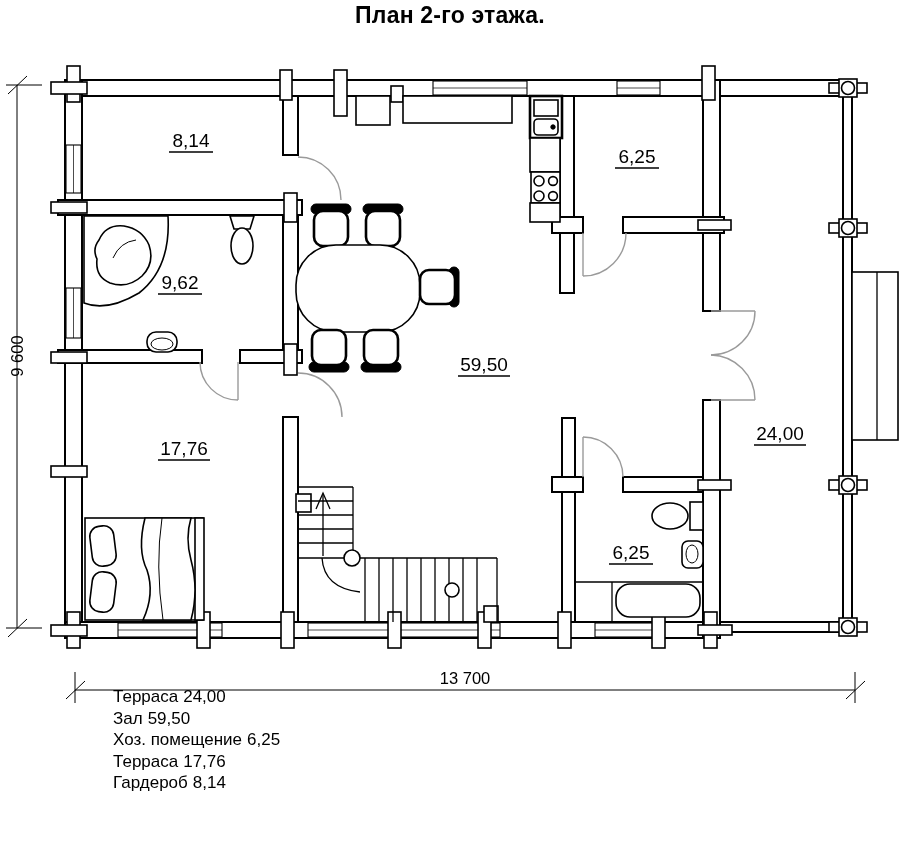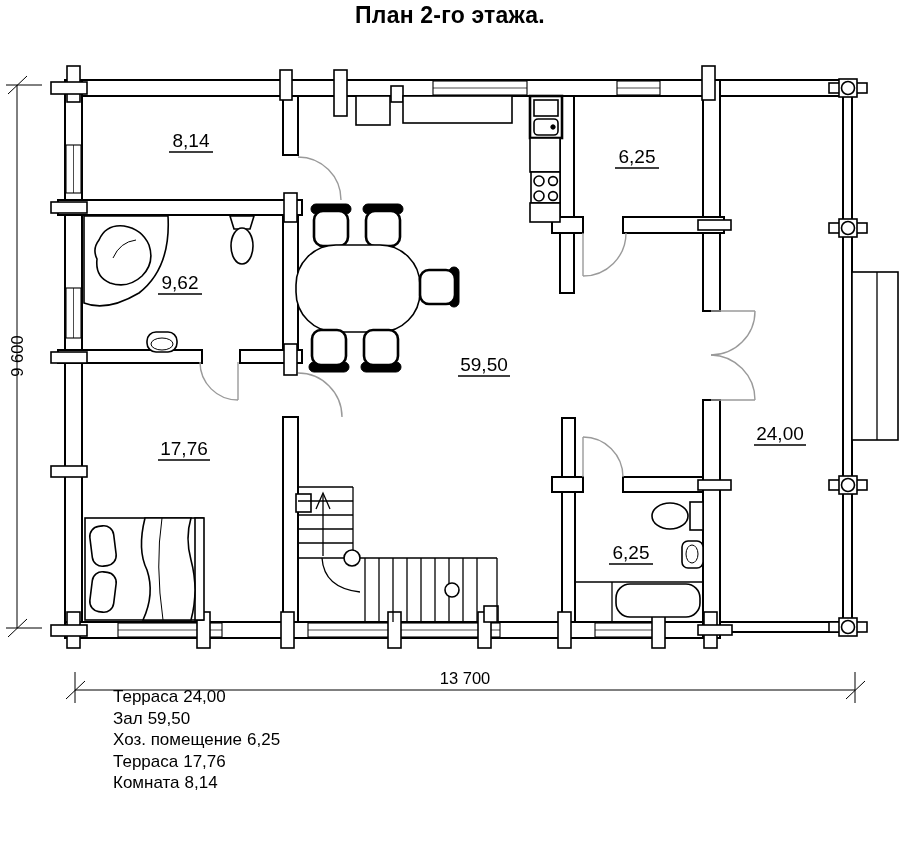--- a/index.html
+++ b/index.html
@@ -301,14 +301,14 @@
     <text class="lbl" x="631" y="559">6,25</text>
     <line class="lblu" x1="609" y1="564" x2="653" y2="564"></line>
   </g>
 </svg>
 
 <div class="legend">
   <div><span>Терраса</span><span class="legend-area">24,00</span></div>
   <div><span>Зал</span><span class="legend-area">59,50</span></div>
   <div><span>Хоз. помещение</span><span class="legend-area">6,25</span></div>
   <div><span>Терраса</span><span class="legend-area">17,76</span></div>
-  <div><span>Комната</span><span class="legend-area">8,14</span></div>
+  <div><span>Гардероб</span><span class="legend-area">8,14</span></div>
 </div>
 
 </body></html>

